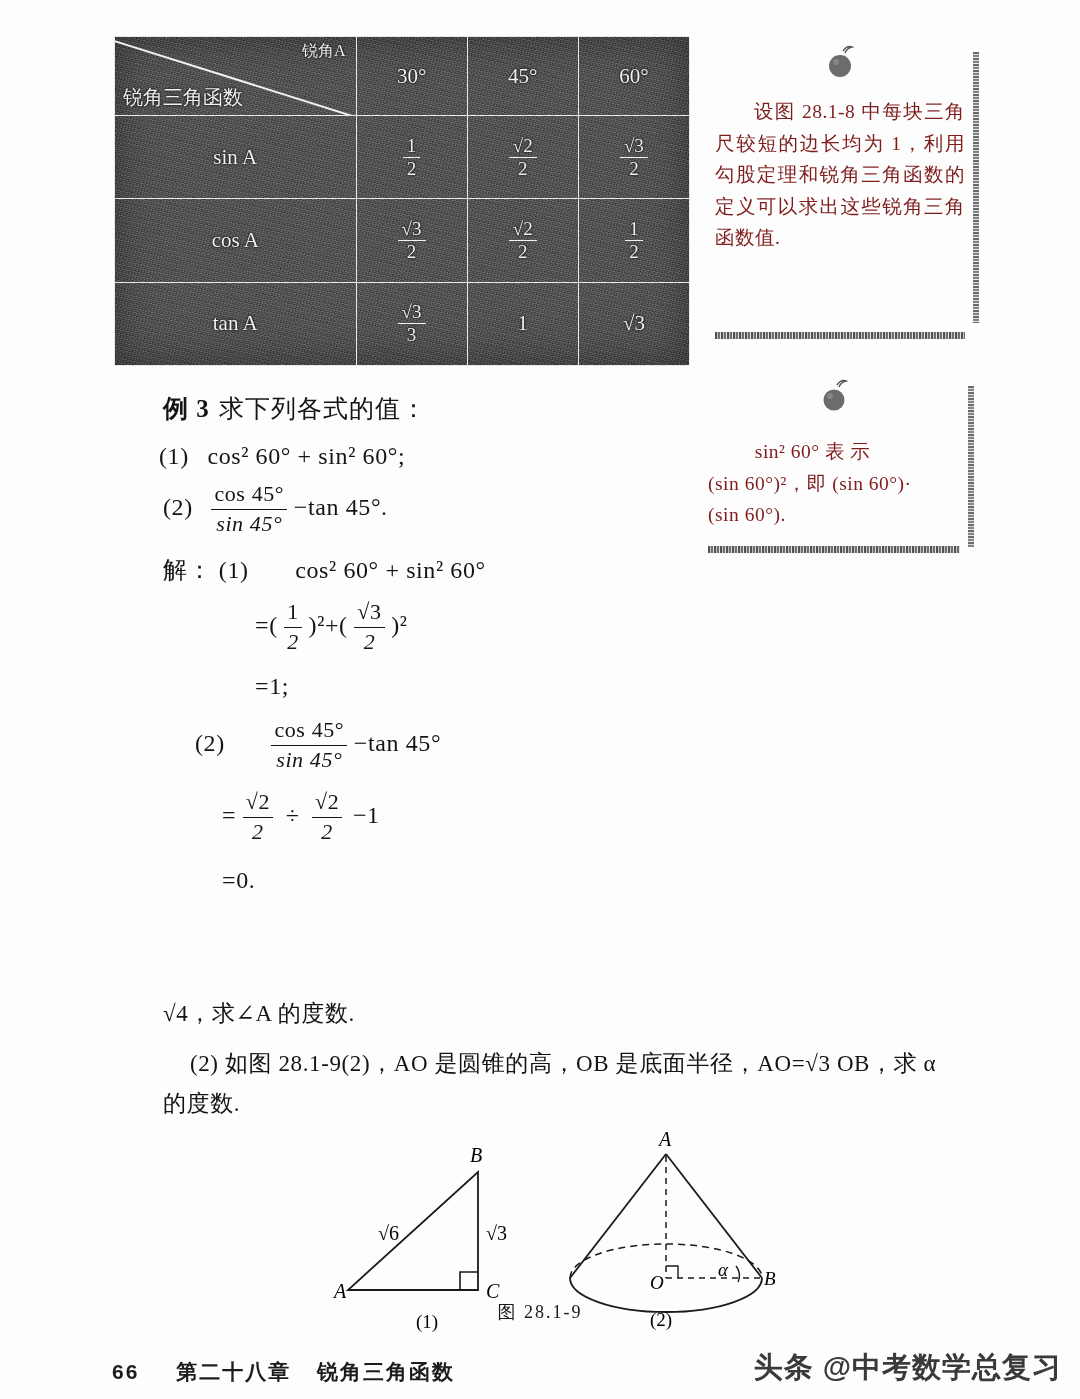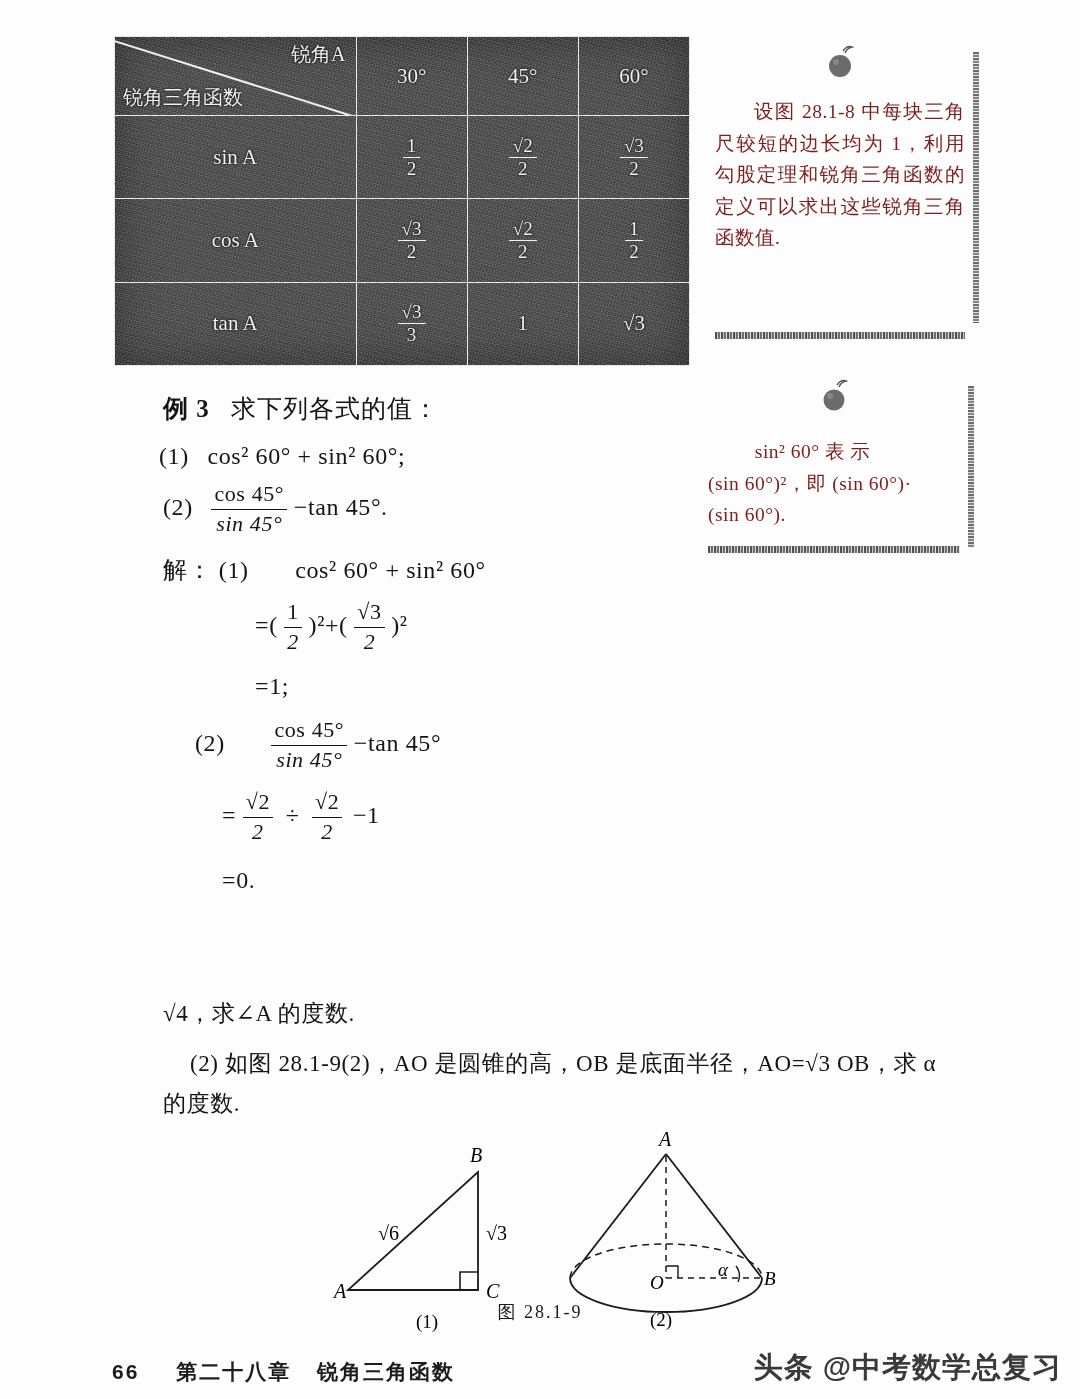--- a/index.html
+++ b/index.html
@@ -84,21 +84,21 @@
     width: 115%;
     height: 1.7px;
     background: #efefef;
     transform-origin: left top;
     transform: rotate(17.5deg);
   }
   .corner-tr {
     position: absolute;
     right: 10px;
     top: 4px;
-    font-size: 20px;
+    font-size: 16px;
   }
   .corner-bl {
     position: absolute;
     left: 8px;
     bottom: 4px;
     font-size: 20px;
   }
   .frac {
     display: inline-block;
     text-align: center;
@@ -315,21 +315,21 @@
       <div style="text-indent:2.4em;">sin² 60°  表 示</div>
       <div>(sin 60°)²，即 (sin 60°)·</div>
       <div>(sin 60°).</div>
     </div>
     <div class="note-rule"></div>
     <div class="note-edge"></div>
   </div>
 
   <div class="bodytext ex-head" style="left:163px; top:392px;">
     <b>例 3</b>
-    <span style="margin-left:14px;">求下列各式的值：</span>
+    <span style="margin-left:2px;">求下列各式的值：</span>
   </div>
 
   <div class="bodytext line" style="left:159px; top:438px;">
     <span>(1)</span>
     <span style="margin-left:12px;">cos² 60° + sin² 60°;</span>
   </div>
 
   <div class="bodytext line" style="left:163px; top:482px;">
     <span>(2)</span>
     <span class="mathfrac" style="margin-left:12px;">

